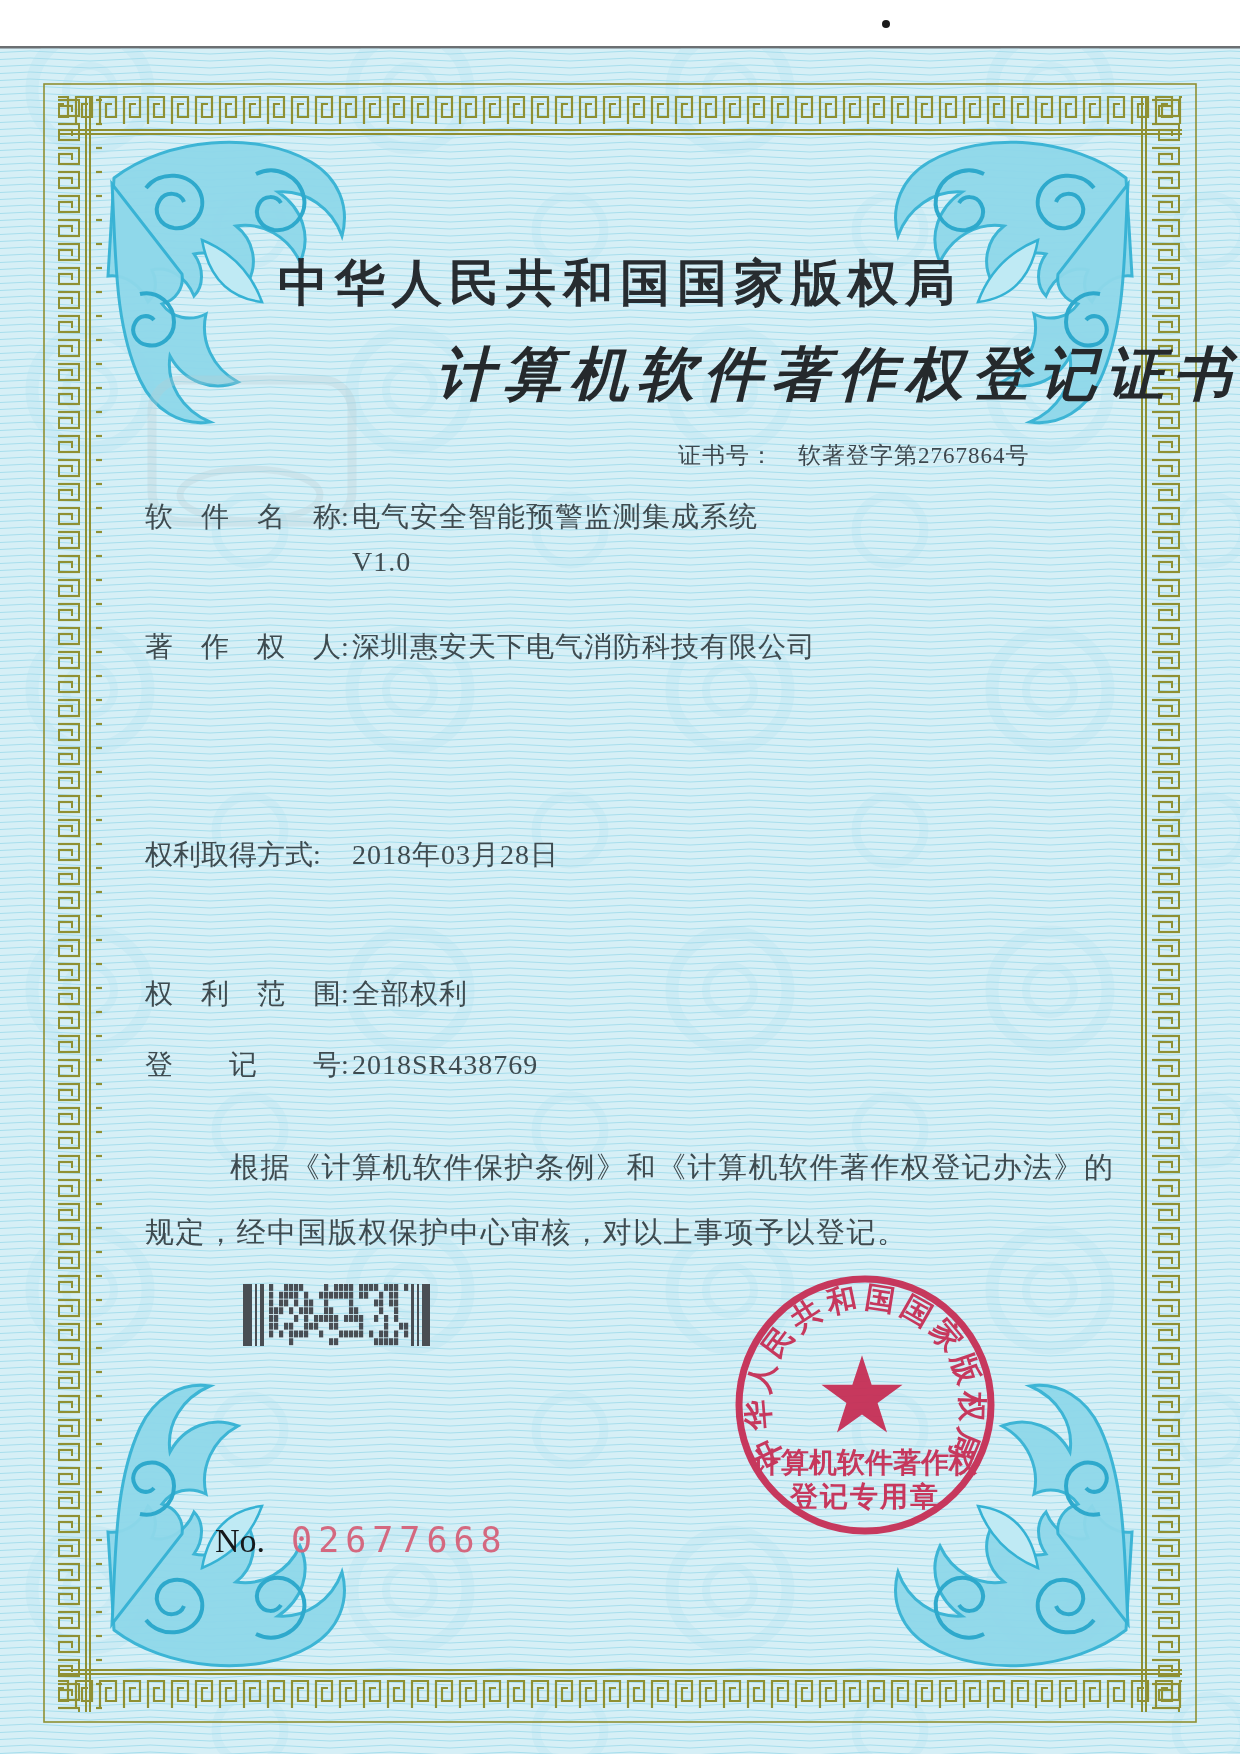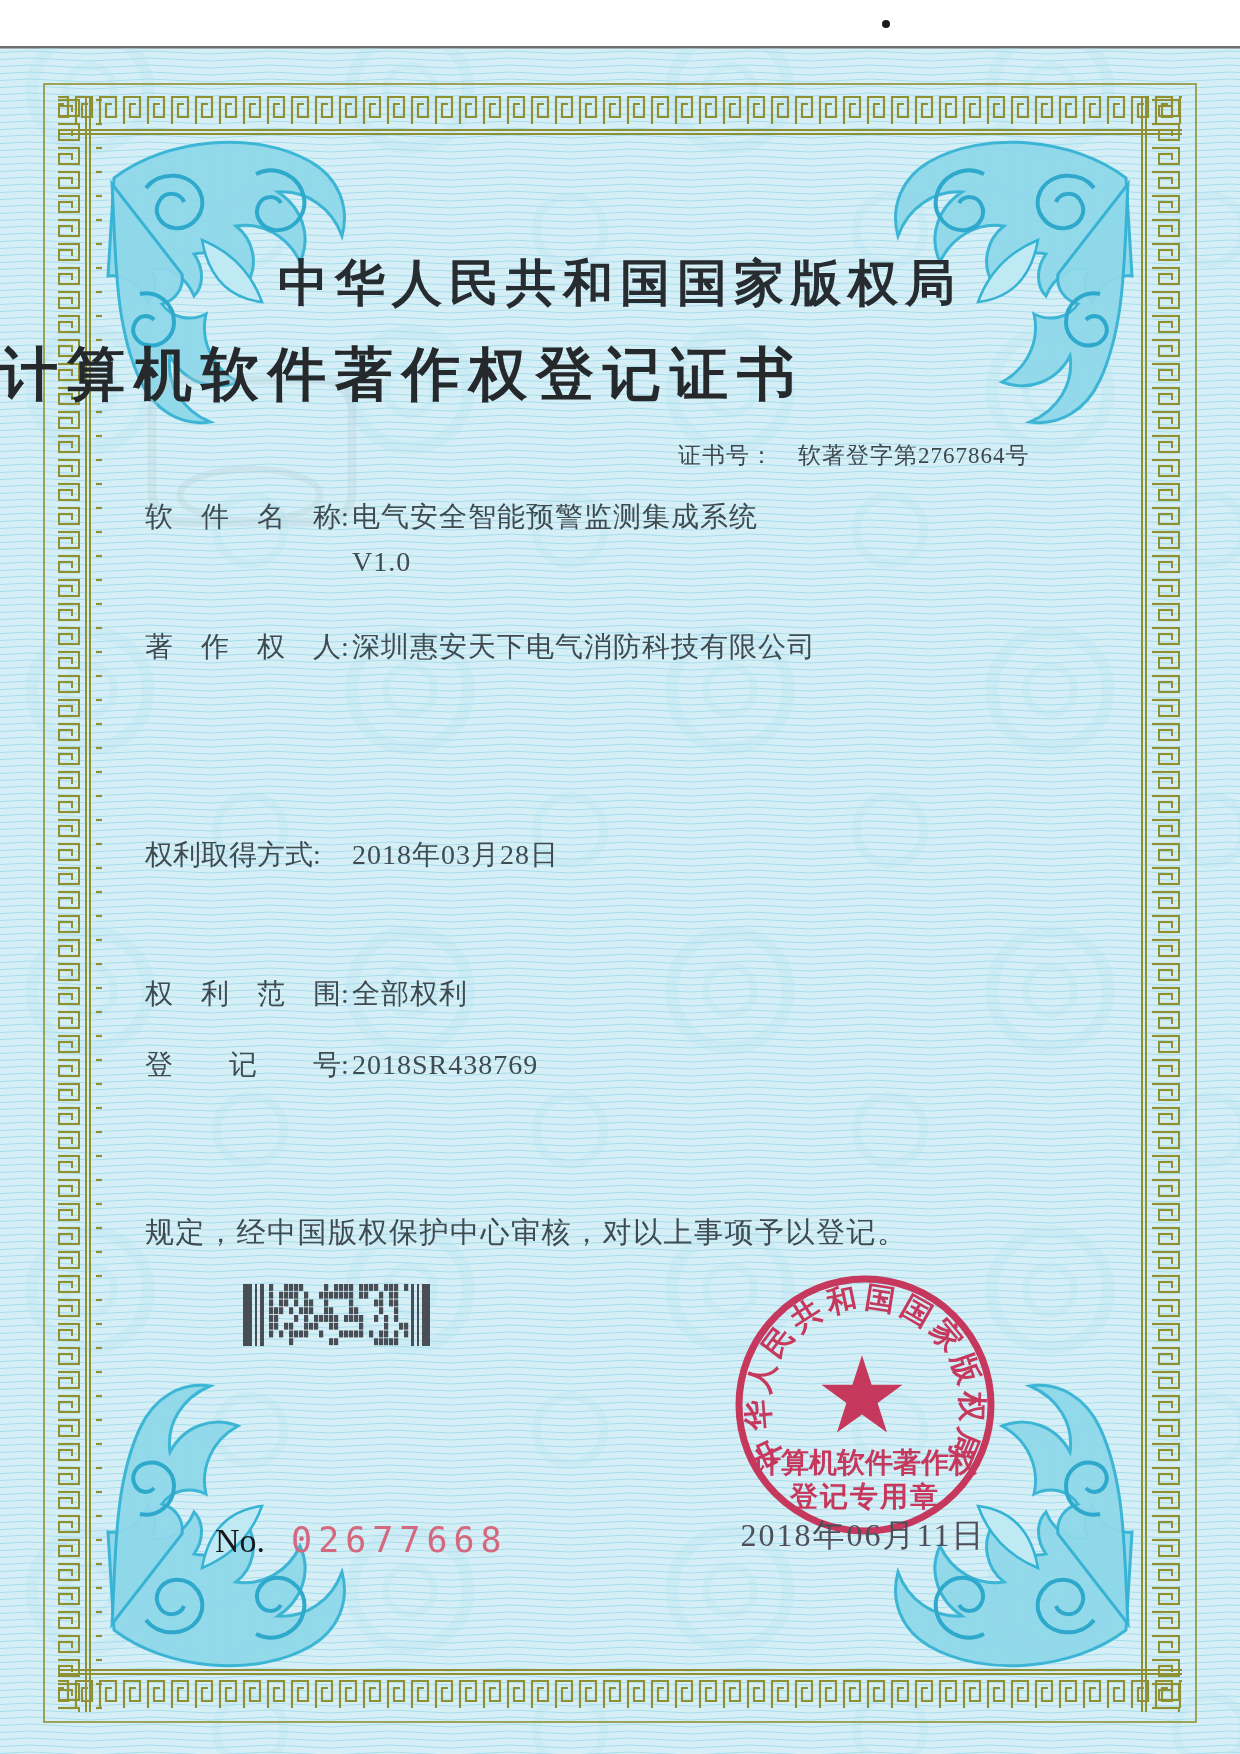--- a/index.html
+++ b/index.html
@@ -4,22 +4,22 @@
 <style>
   html,body{margin:0;padding:0;background:#ffffff;}
   body{width:1240px;height:1754px;position:relative;overflow:hidden;
        font-family:"Liberation Serif","DejaVu Serif",serif;}
   .stage{position:absolute;inset:0;}
   .bg-svg{position:absolute;left:0;top:0;width:1240px;height:1754px;}
   .scan-dot{position:absolute;left:882px;top:20px;width:8px;height:8px;border-radius:50%;background:#1c1c1c;}
   .txt{position:absolute;color:#3e4b50;white-space:nowrap;}
   .issuer{left:0;right:0;top:250px;text-align:center;font-size:50px;font-weight:bold;
           letter-spacing:7px;color:#272c30;}
-  .cert-title{left:0;right:0;top:336px;text-align:left;font-size:58px;font-weight:bold;
-          letter-spacing:9px;color:#25292c;}
+  .cert-title{left:0;right:0;top:336px;text-align:right;font-size:58px;font-weight:bold;
+          letter-spacing:9px;color:#25292c;font-style:italic;}
   .cert-no{left:678px;top:440px;font-size:23px;color:#3c474e;letter-spacing:1px;}
   .cert-no .lbl{margin-right:24px;}
   .frow{left:145px;font-size:28px;}
   .frow .lbl{display:inline-block;width:198px;}
   .frow .val{display:inline-block;margin-left:9px;letter-spacing:1px;}
   .legal{font-size:29px;letter-spacing:1.5px;color:#3e4b50;}
   .no-line{left:215px;top:1520px;font-size:34px;color:#16181a;text-align:right;}
   .no-line .digits{font-family:"DejaVu Sans Mono",monospace;color:#d4687f;font-size:35px;
        letter-spacing:6px;margin-left:26px;}
   .seal-date{left:738px;top:1514px;width:250px;text-align:center;font-size:32px;
@@ -248,20 +248,20 @@
   <div class="txt frow" style="top:836px">
     <span class="lbl">权利取得方式:</span><span class="val">2018年03月28日</span>
   </div>
   <div class="txt frow" style="top:975px">
     <span class="lbl">权　利　范　围:</span><span class="val">全部权利</span>
   </div>
   <div class="txt frow" style="top:1046px">
     <span class="lbl">登　　记　　号:</span><span class="val">2018SR438769</span>
   </div>
 
+  <div class="txt legal" style="left:230px;top:1148px">根据《计算机软件保护条例》和《计算机软件著作权登记办法》的</div>
   <div class="txt legal" style="left:145px;top:1213px">规定，经中国版权保护中心审核，对以上事项予以登记。</div>
 
   <div class="txt no-line">
     <span>No.</span><span class="digits">02677668</span>
   </div>
 
-  <div class="txt seal-date">2018年06月11日</div>
 </div>
 
 </body></html>

